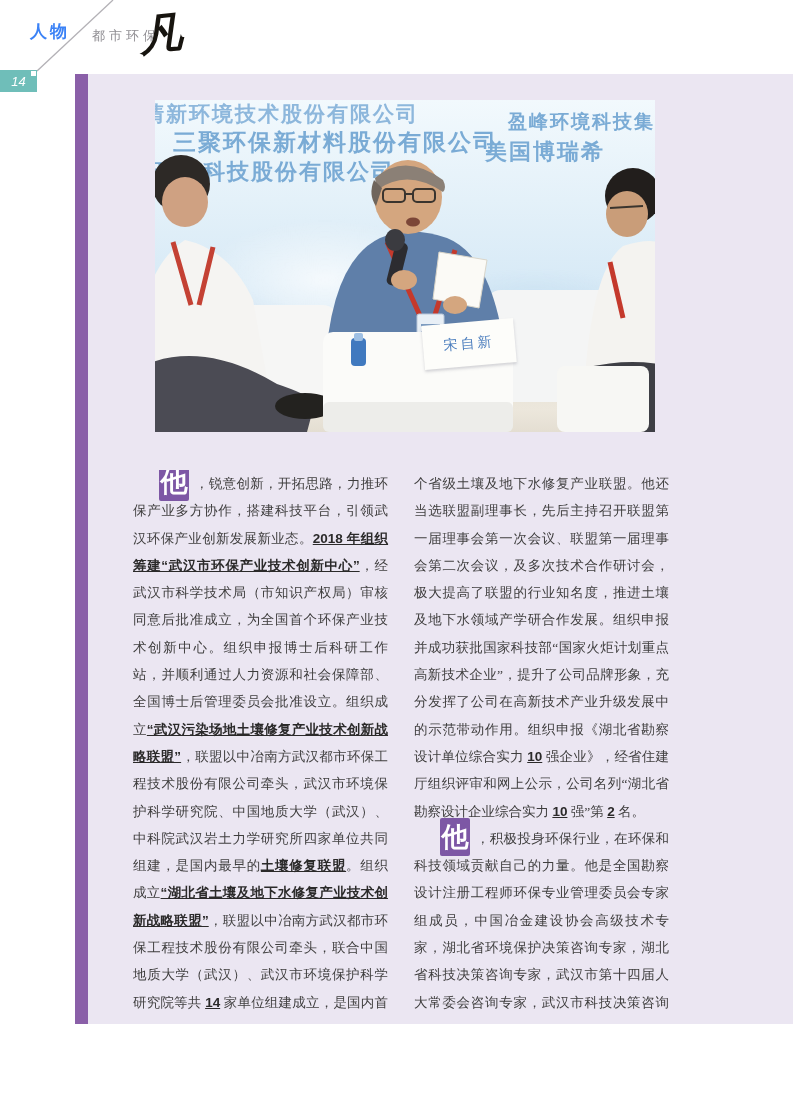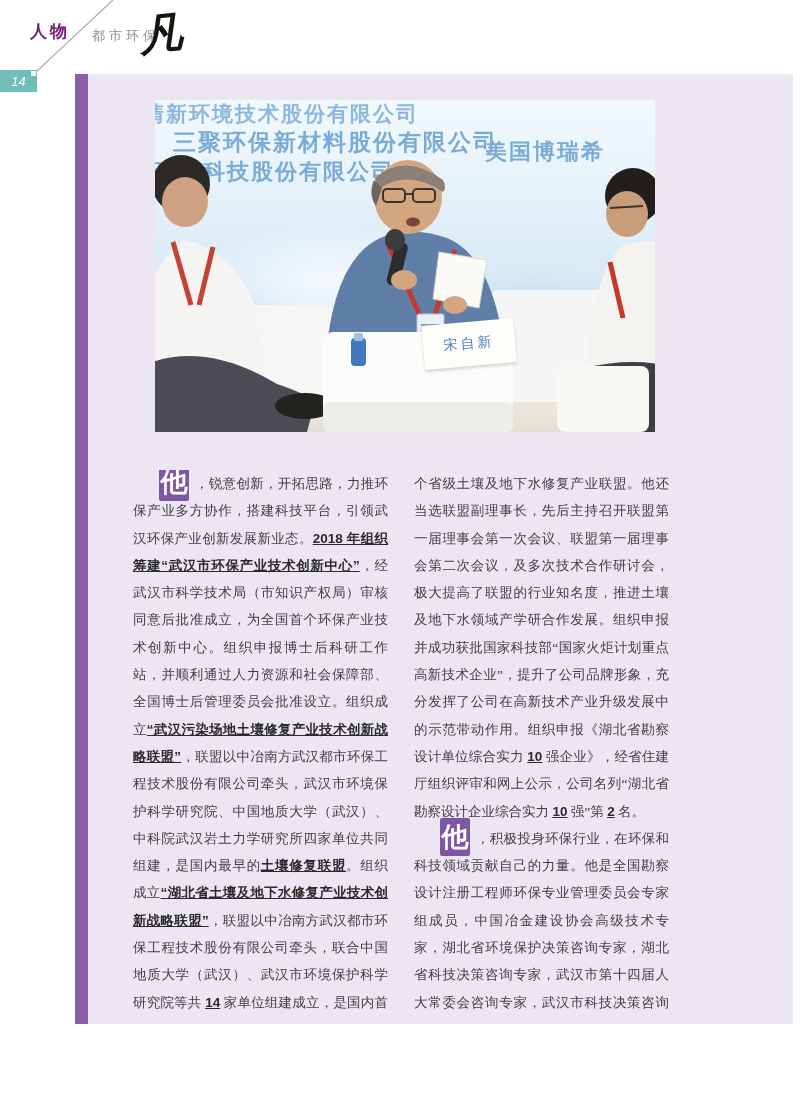--- a/index.html
+++ b/index.html
@@ -10,21 +10,21 @@
     --body-text:#3f3e3e;
     --backdrop-blue:#7fafd8;
   }
   *{margin:0;padding:0;box-sizing:border-box;}
   html,body{background:#fff;}
   .page{position:relative;width:800px;height:1100px;background:#fff;overflow:hidden;
          font-family:"Liberation Serif","DejaVu Serif",serif;}
 
   
   .section-label{position:absolute;left:30px;top:20px;font-family:"Liberation Sans","DejaVu Sans",sans-serif;
-    font-weight:700;font-size:17px;letter-spacing:3px;color:#701a75;}
+    font-weight:700;font-size:17px;letter-spacing:3px;color:#3b82f6;}
   .diag-line{position:absolute;left:28px;top:0;}
   .magazine-title{position:absolute;left:92px;top:27px;font-size:13px;letter-spacing:4px;color:#8f8d92;font-family:Liberation Serif, serif;}
   .calligraphy{position:absolute;left:139px;top:6px;font-size:43px;font-style:italic;font-weight:700;
     color:#17140f;transform:rotate(-6deg);font-family:"DejaVu Serif","Liberation Serif",serif;}
   .page-num{position:absolute;left:0;top:70px;width:37px;height:22px;background:var(--page-number-teal);
     color:#fff;font-family:"Liberation Sans","DejaVu Sans",sans-serif;font-style:italic;font-size:13px;
     display:flex;align-items:center;justify-content:center;}
   .notch{position:absolute;left:31px;top:71px;width:5px;height:5px;background:#fff;}
 
   
@@ -81,20 +81,21 @@
   <div class="accent-bar"></div>
   <div class="panel"></div>
 
   <div class="photo">
     <div class="cloud c1"></div>
     <div class="cloud c2"></div>
     <div class="cloud c3"></div>
     <span class="bd bd2">三聚环保新材料股份有限公司</span>
     <span class="bd bd1">清新环境技术股份有限公司</span>
     <span class="bd bd3">环保科技股份有限公司</span>
+    <span class="bd bd4">盈峰环境科技集</span>
     <span class="bd bd5">美国博瑞希</span>
     <div class="floor"></div>
 
     <svg class="scene" viewBox="0 0 500 332" preserveAspectRatio="none">
 
       <g>
         <rect x="-15" y="205" width="200" height="110" rx="18" fill="#f6f6f5"></rect>
         <rect x="330" y="190" width="135" height="112" rx="16" fill="#f4f5f5"></rect>
         <rect x="455" y="215" width="60" height="85" rx="12" fill="#f4f5f5"></rect>
       </g>

